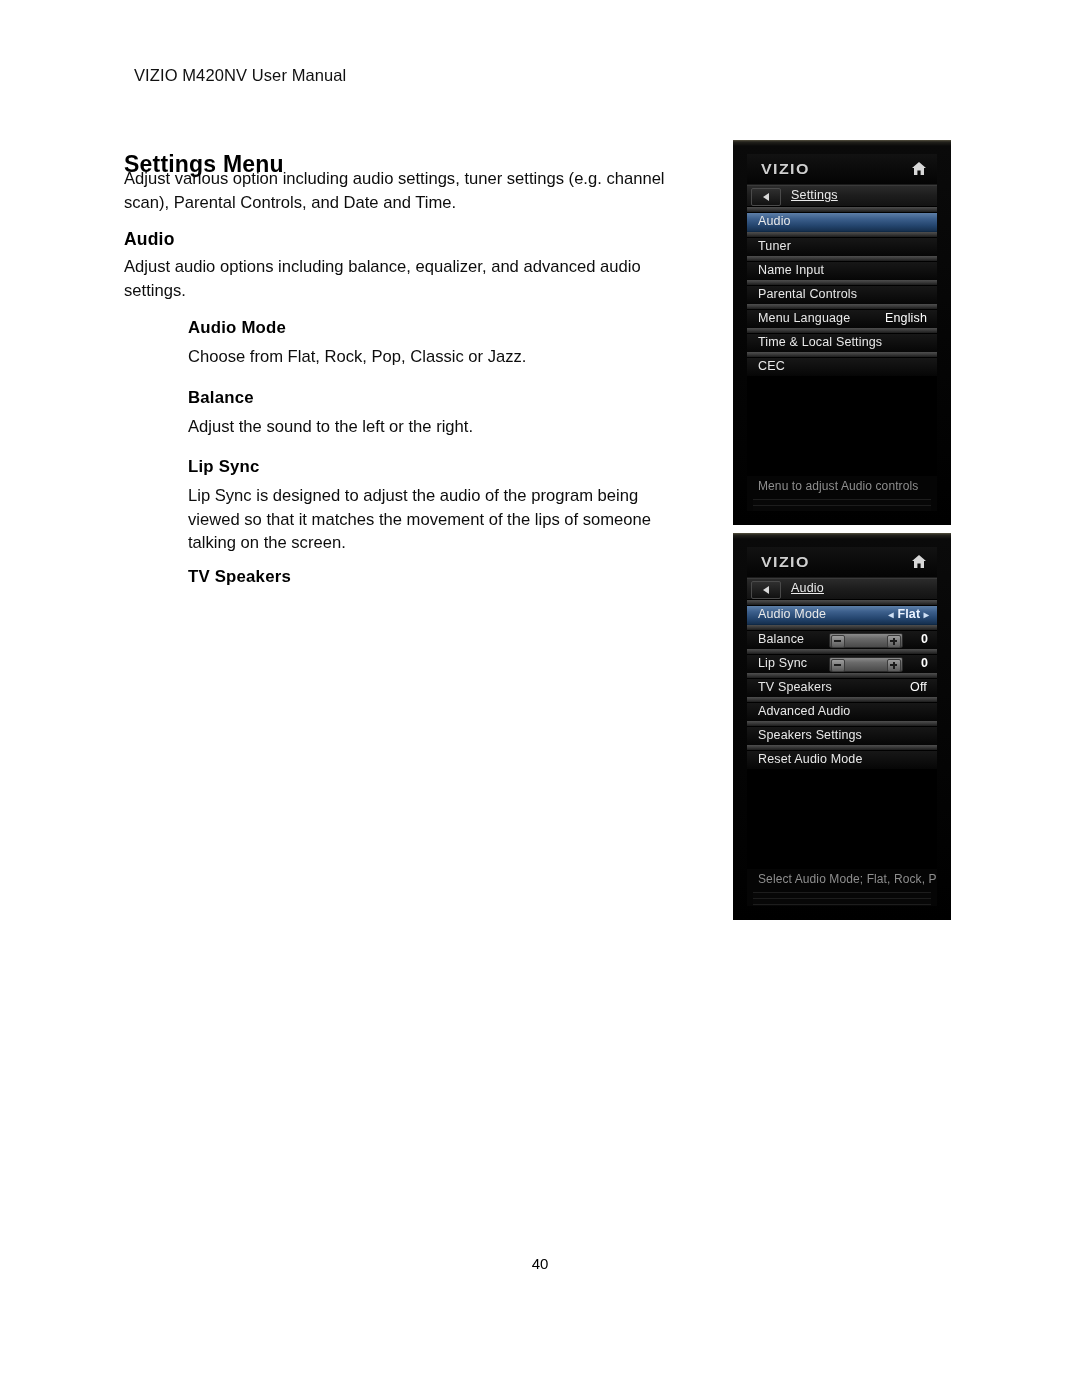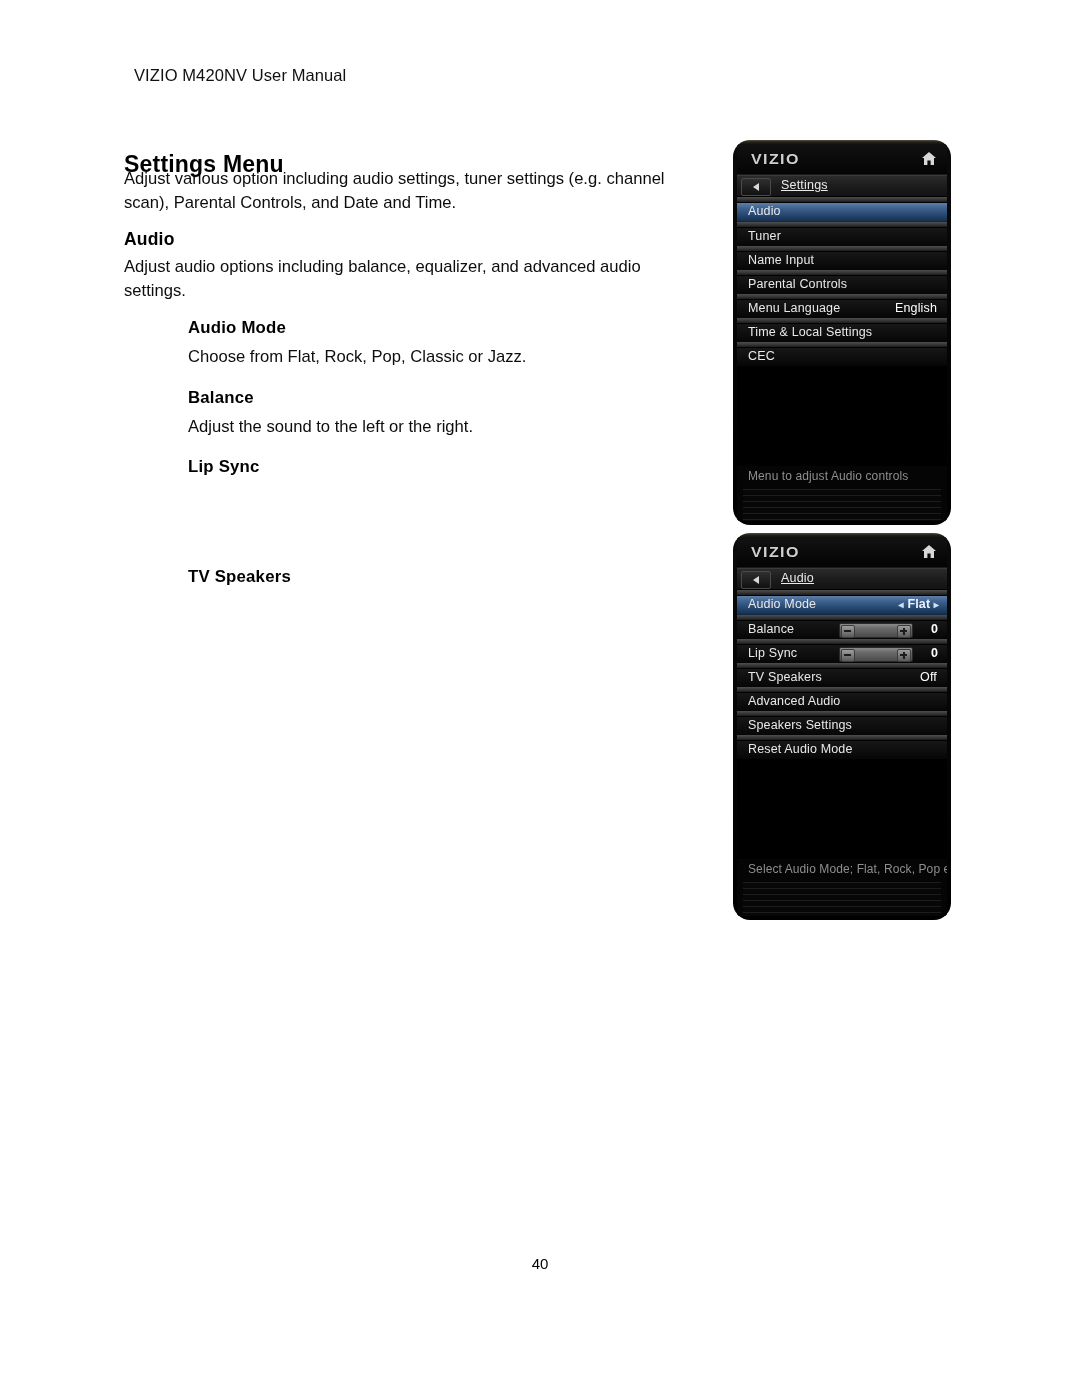--- a/index.html
+++ b/index.html
@@ -78,23 +78,22 @@
     text-align: center;
     font-size: 16.5px;
     font-weight: bold;
     letter-spacing: 0.2px;
   }
   .osd-outer-frame {
     position: absolute;
     box-sizing: border-box;
     background:
       linear-gradient(180deg,#55513f 0%, #22211c 2px, #0a0a0a 6px, #000 100%);
-    padding: 4px;
+    padding: 14px;
     overflow: hidden;
-    border-radius: 17px;
   }
   .osd-inner {
     position: relative;
     width: 100%;
     height: 100%;
     background: #010101;
     overflow: hidden;
   }
 
   
@@ -289,20 +288,21 @@
   <div class="h2 blk-audio-h">Audio</div>
   <div class="para blk-audio-p">Adjust audio options including balance, equalizer, and advanced audio settings.</div>
 
   <div class="h3 blk-am-h">Audio Mode</div>
   <div class="para blk-am-p">Choose from Flat, Rock, Pop, Classic or Jazz.</div>
 
   <div class="h3 blk-bal-h">Balance</div>
   <div class="para blk-bal-p">Adjust the sound to the left or the right.</div>
 
   <div class="h3 blk-ls-h">Lip Sync</div>
+  <div class="para blk-ls-p">Lip Sync is designed to adjust the audio of the program being viewed so that it matches the movement of the lips of someone talking on the screen.</div>
 
   <div class="h3 blk-tv-h">TV Speakers</div>
 
   <div class="footer-page">40</div>
 
   <div class="osd-outer-frame" id="osd-settings">
     <div class="osd-inner">
 
       <div class="osd-brand">
         <div class="osd-logo">VIZIO</div>

